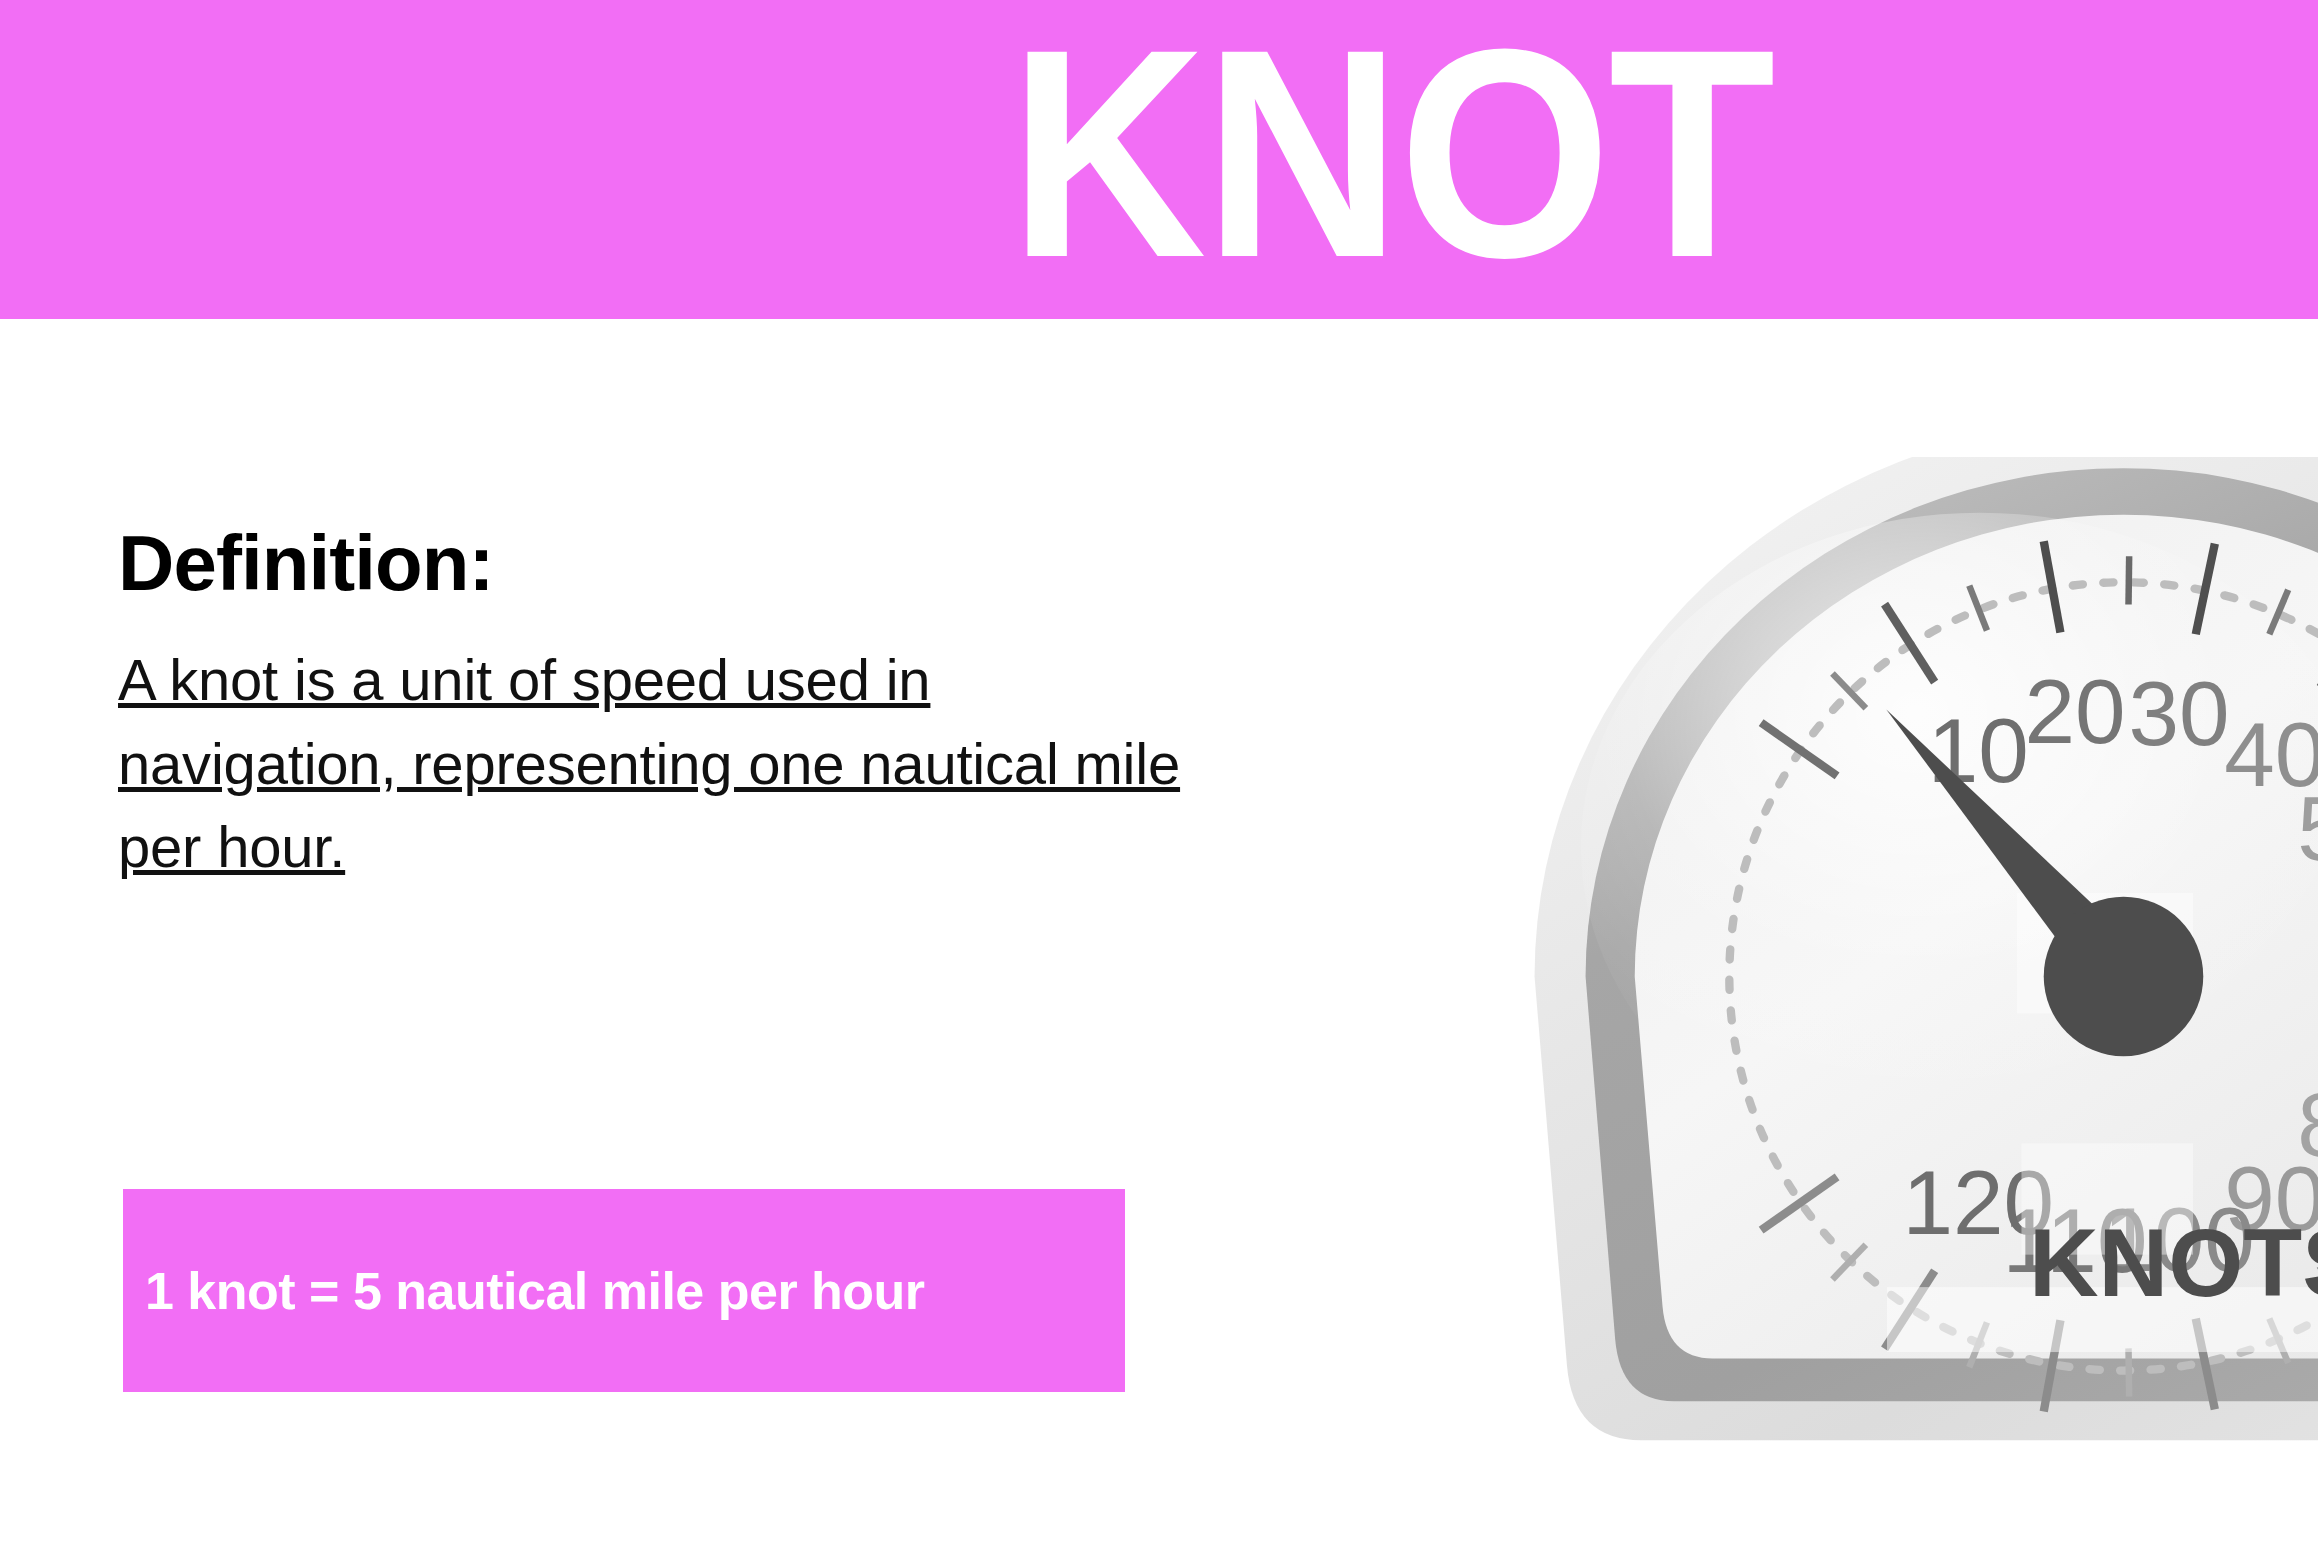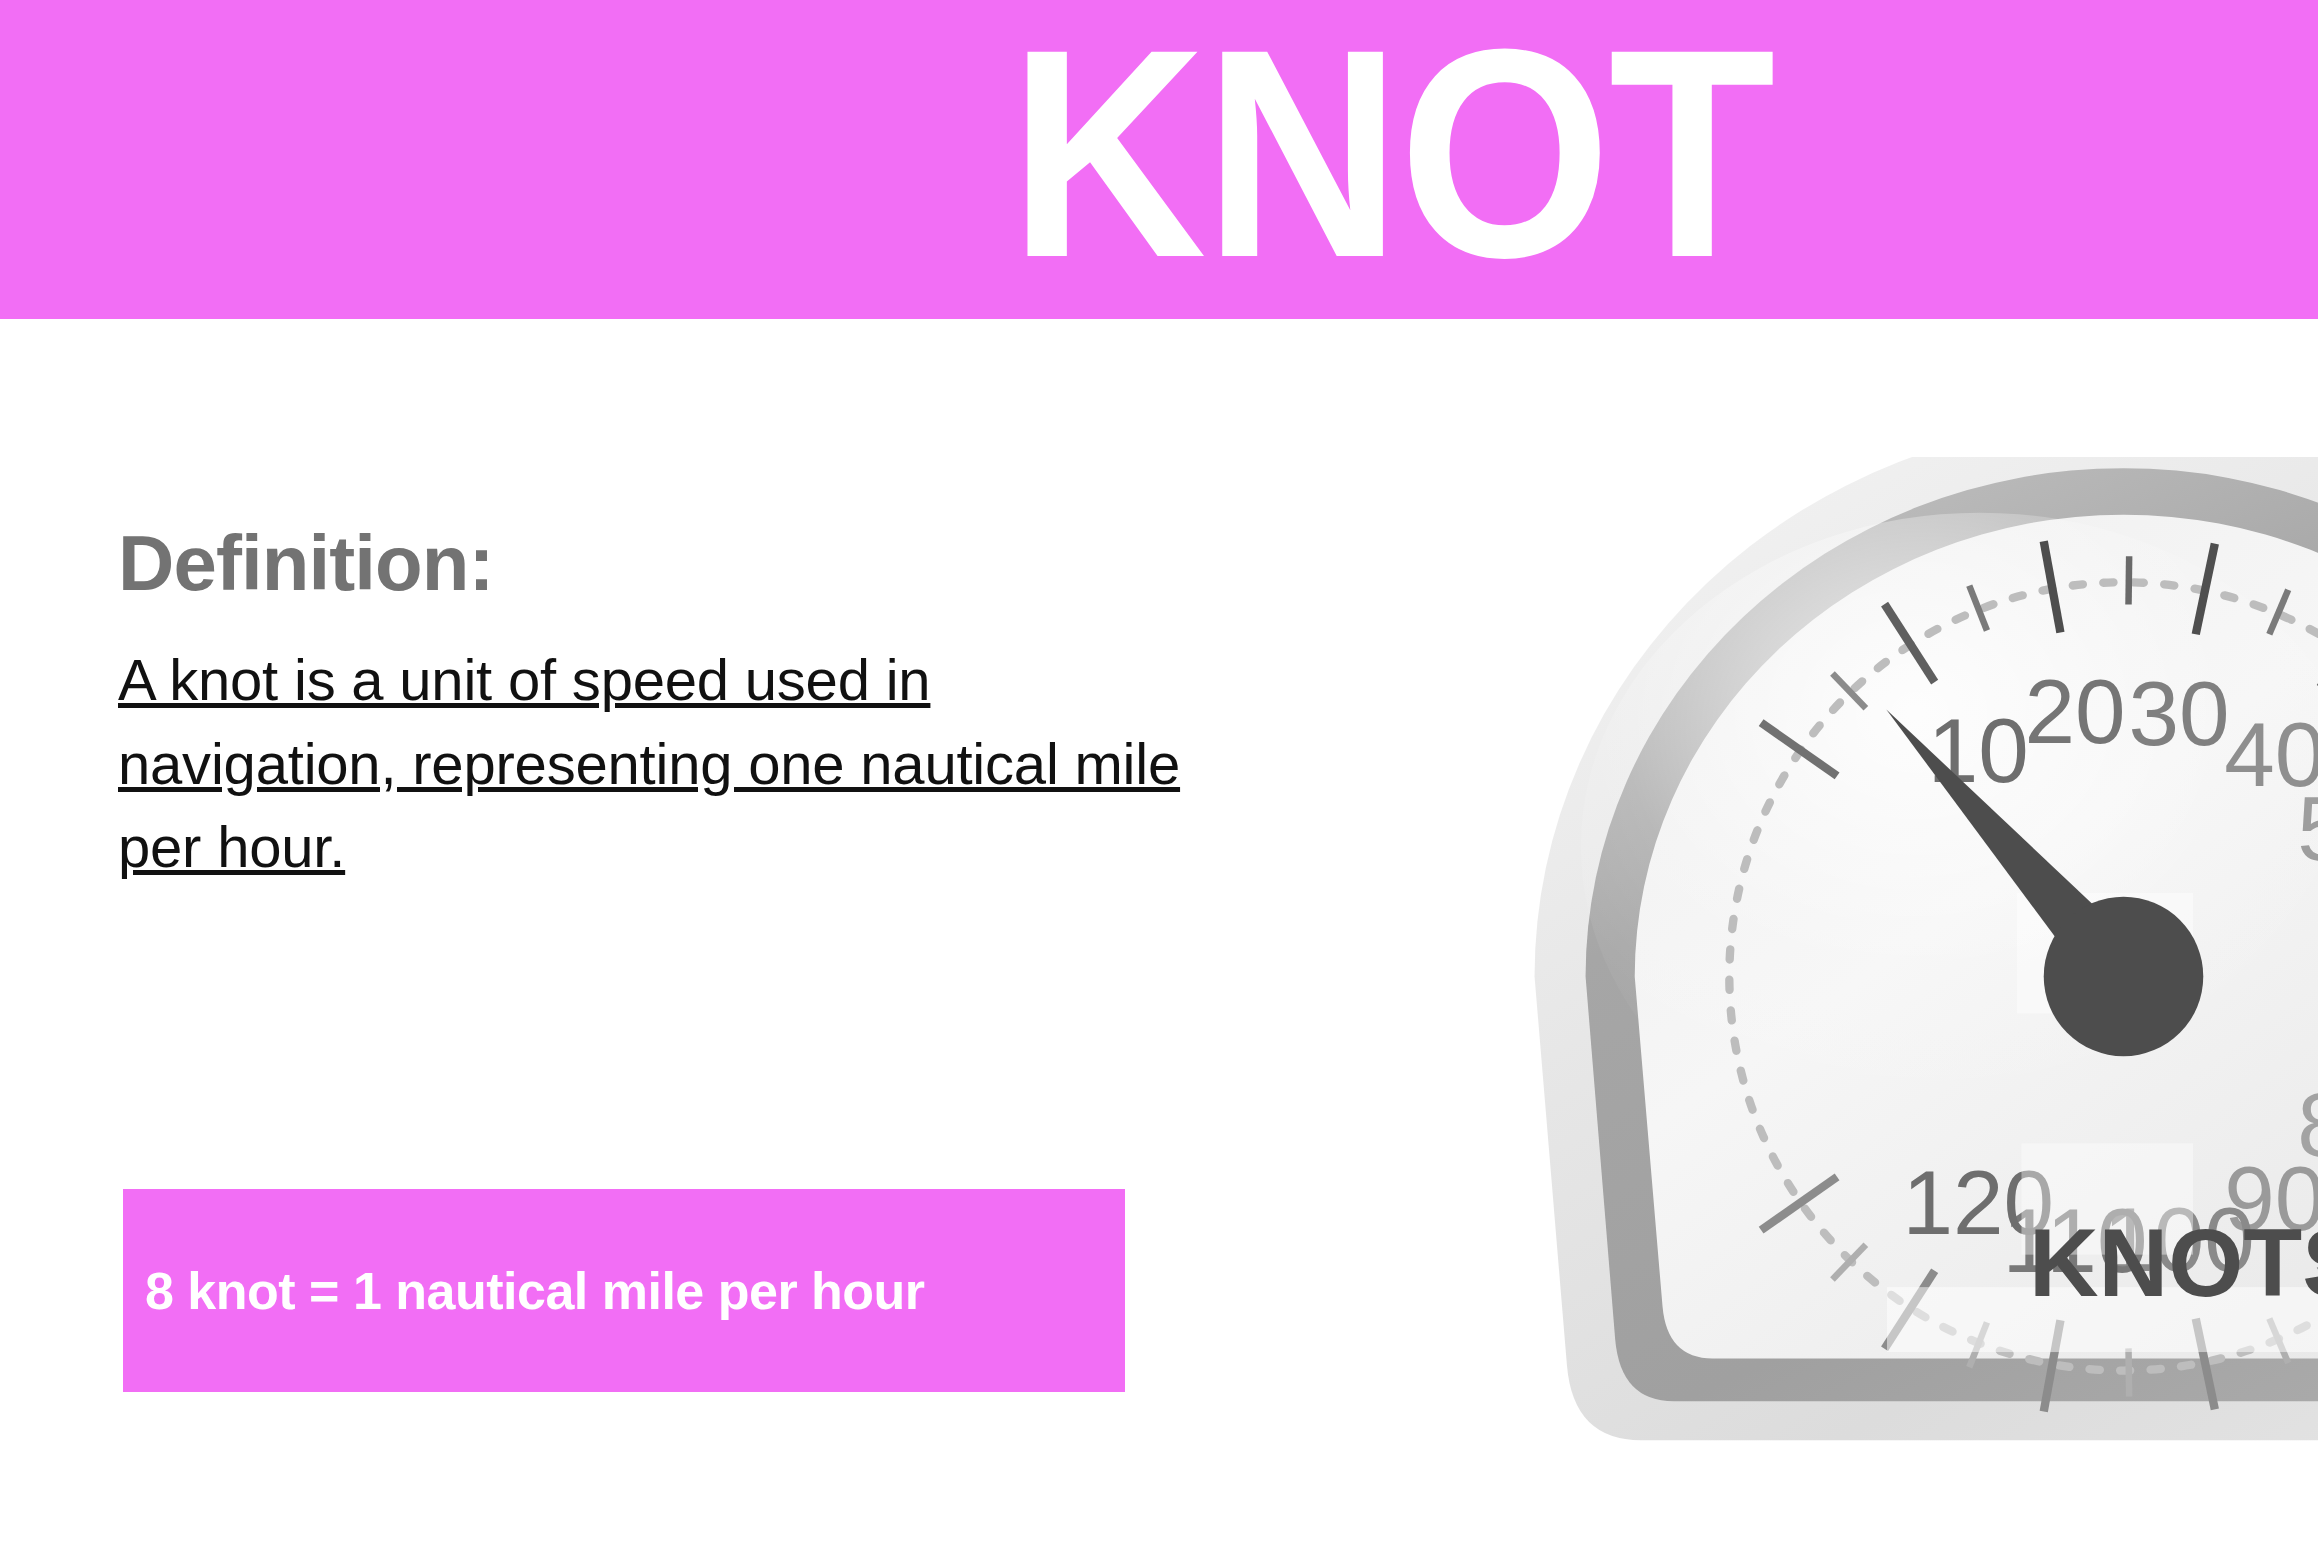--- a/index.html
+++ b/index.html
@@ -27,21 +27,21 @@
     white-space:nowrap;
   }
 
   
   #left-col{
     position:absolute;left:118px;top:524px;width:1252px;
   }
   #def-heading{
     font-size:78px;
     font-weight:700;
-    color:#737373;
+    color:#000000;
     letter-spacing:-0.9px;
     line-height:1.0;
     margin:0 0 36px 0;
   }
   #def-body{
     font-size:58px;
     font-weight:400;
     color:#111111;
     line-height:1.44;
     margin:0;
@@ -81,21 +81,21 @@
 </div>
 
 <div id="left-col">
   <h1 id="def-heading">Definition:</h1>
   <p id="def-body">A knot is a unit of speed used in
 navigation, representing one nautical mile
 per hour.</p>
 </div>
 
 <div id="fact-badge">
-  <span id="fact-badge-text">8 knot = 1 nautical mile per hour</span>
+  <span id="fact-badge-text">1 knot = 5 nautical mile per hour</span>
 </div>
 
 <div id="gauge-wrap">
   <svg id="gauge-svg" viewBox="0 0 1310 1090" xmlns="http://www.w3.org/2000/svg">
     <defs>
       <linearGradient id="gBezel" x1="0.18" y1="0" x2="0.86" y2="1">
         <stop offset="0%" stop-color="#f2f2f2"></stop>
         <stop offset="38%" stop-color="#e6e6e6"></stop>
         <stop offset="72%" stop-color="#dcdcdc"></stop>
         <stop offset="100%" stop-color="#e4e4e4"></stop>

